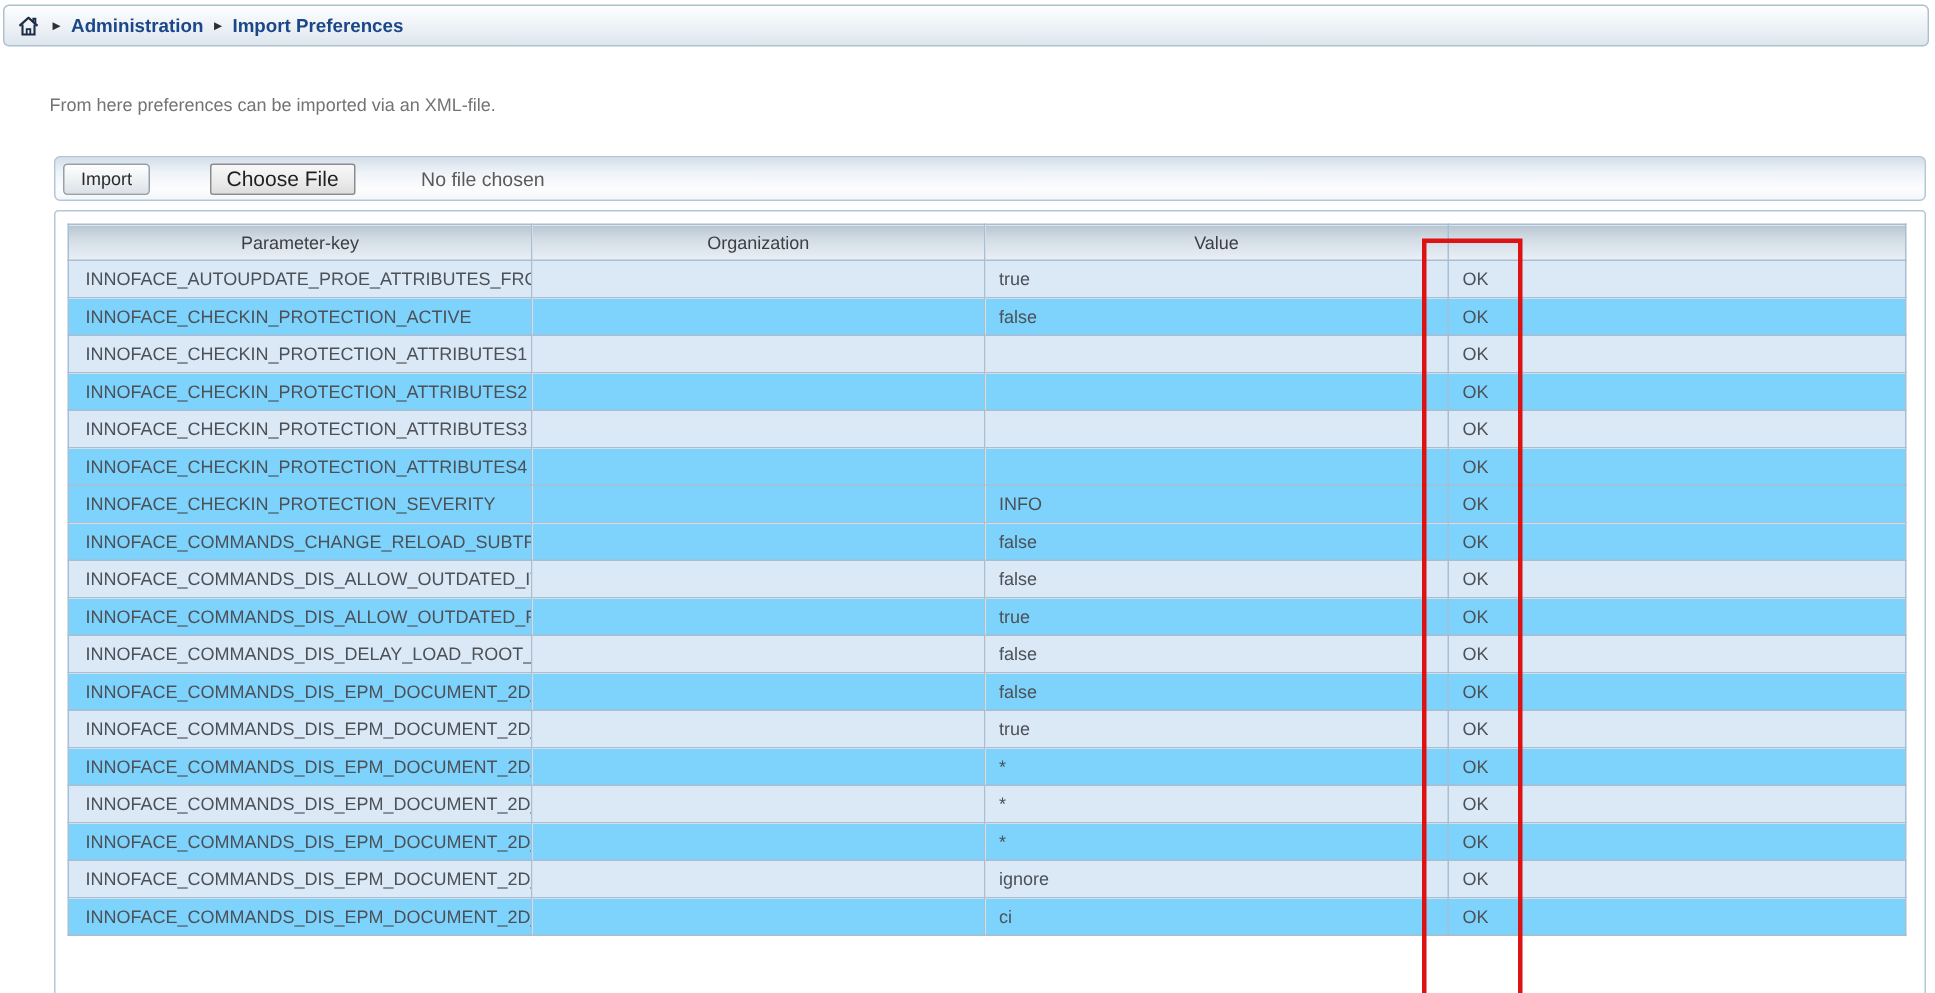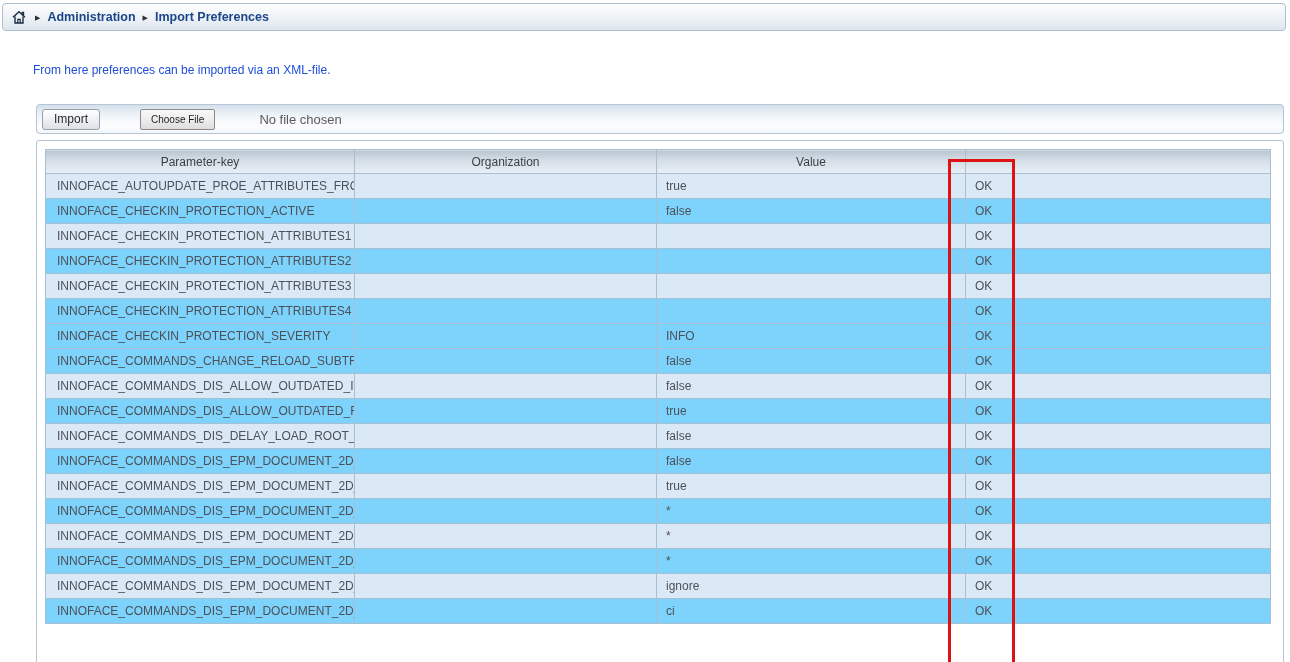--- a/index.html
+++ b/index.html
@@ -18,21 +18,21 @@
     background:linear-gradient(180deg,#fdfefe 0%,#f0f4f8 45%,#dde6ee 100%);
     display:flex;align-items:center;
     padding-left:9px;
   }
   .home{width:16px;height:14px;display:inline-flex;align-items:center;cursor:pointer;}
   .sep{font-size:7px;color:#2f2f2f;margin:0 7px;line-height:1;}
   .crumb{font-size:12.5px;font-weight:bold;color:#1b4688;text-decoration:none;cursor:pointer;}
   
   .intro{
     position:absolute;left:33px;top:63px;
-    font-size:12px;color:#1d4ed8;
+    font-size:12px;color:#737373;
   }
   
   .toolbar{
     position:absolute;left:36px;top:104px;width:1248px;height:30px;
     box-sizing:border-box;
     border:1px solid #b3c5d6;
     border-radius:4px;
     background:linear-gradient(180deg,#d4dfea 0%,#eef3f8 35%,#fdfdfe 75%,#f3f7fa 100%);
     display:flex;align-items:center;
     padding-left:5px;
@@ -40,21 +40,21 @@
   }
   .import-btn{
     height:21px;min-width:55px;
     font-family:"Liberation Sans",sans-serif;font-size:12px;color:#2b2b2b;
     border:1px solid #96a0aa;border-radius:3px;
     background:linear-gradient(180deg,#ffffff 0%,#eef1f4 50%,#dce1e7 100%);
     padding:0 11px;cursor:pointer;
   }
   .file-btn{
     height:21px;margin-left:4px;
-    font-family:"Liberation Sans",sans-serif;font-size:10px;color:#1f1f1f;
+    font-family:"Liberation Sans",sans-serif;font-size:14px;color:#1f1f1f;
     border:1px solid #8b8b8b;border-radius:2px;
     background:linear-gradient(180deg,#f8f8f8 0%,#ececec 55%,#dddddd 100%);
     padding:0 10px;cursor:pointer;text-align:right;
   }
   .file-status{font-size:13px;color:#5a5a5a;margin-left:8px;}
   
   .table-panel{
     position:absolute;left:36px;top:140px;width:1248px;height:560px;
     box-sizing:border-box;
     border:1px solid #b5c6d6;

